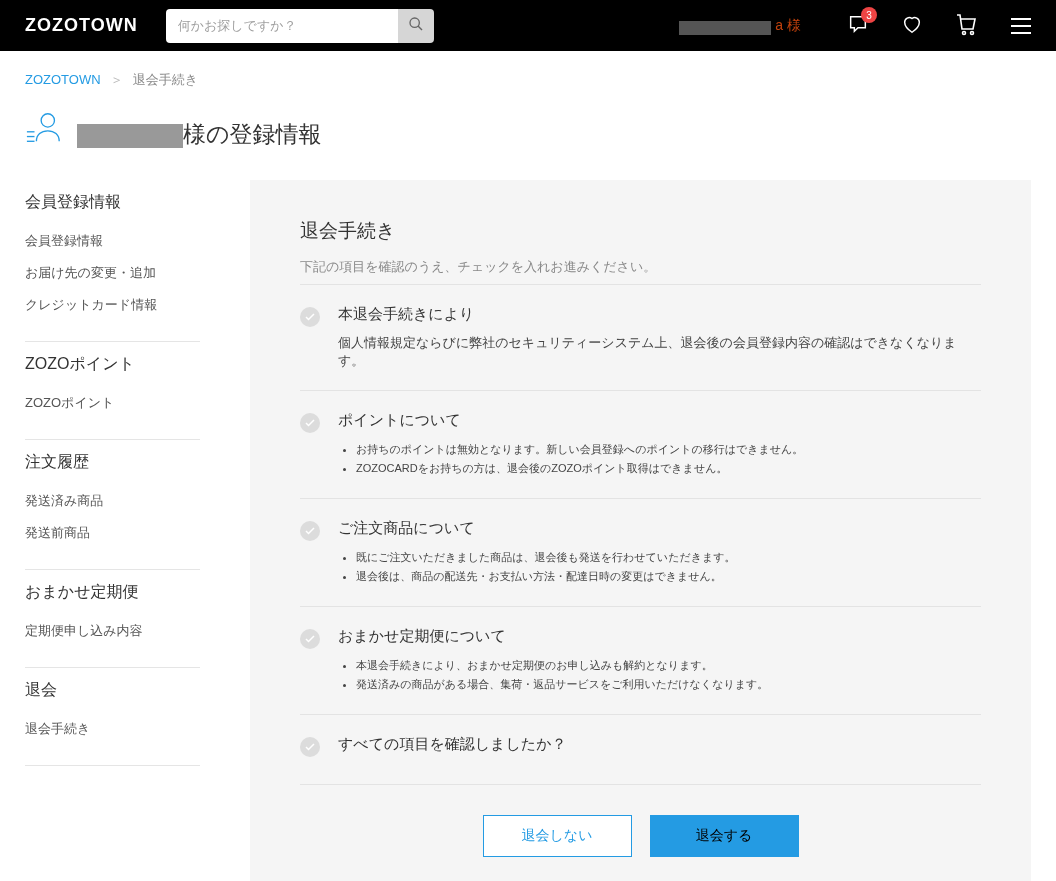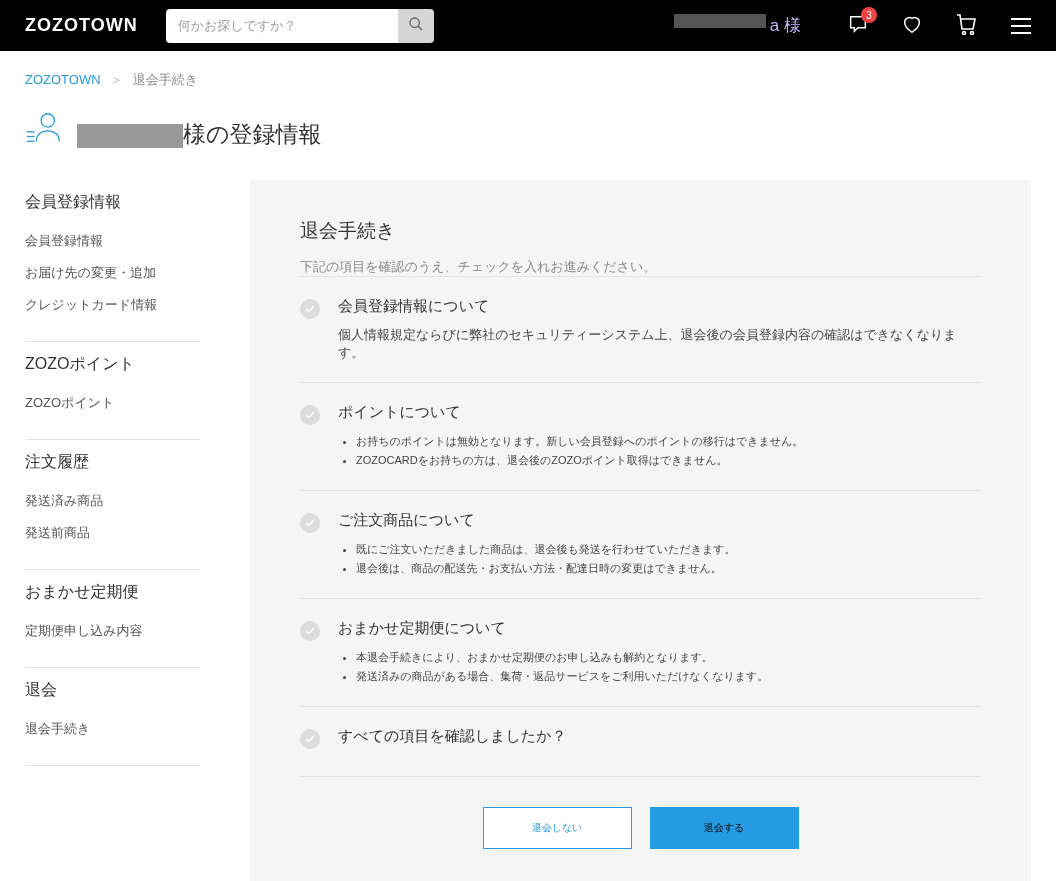--- a/index.html
+++ b/index.html
@@ -6,21 +6,21 @@
   body{font-family:"Hiragino Kaku Gothic ProN","Hiragino Sans",Meiryo,sans-serif;background:#fff;color:#333;font-size:14px}
   a{text-decoration:none;color:inherit}
   
   .gh{background:#000;height:51px;display:flex;align-items:center;padding:0 25px;gap:18px}
   .logo{color:#fff;font-weight:700;letter-spacing:1px;font-size:18px}
   .search-wrap{display:flex;margin-left:10px}
   .search-input{width:232px;height:34px;background:#fff;border:none;border-radius:4px 0 0 4px;padding:0 12px;font-size:13px;outline:none}
   .search-input::placeholder{color:#9e9e9e}
   .search-btn{width:36px;height:34px;background:#d6d6d6;border:none;border-radius:0 4px 4px 0;display:flex;align-items:center;justify-content:center;cursor:pointer}
   .spacer{flex:1}
-  .user-label{color:#c4b5fd;font-size:17px;display:flex;align-items:flex-start;gap:4px}
+  .user-label{color:#c2410c;font-size:14px;display:flex;align-items:flex-end;gap:4px}
   .user-label .mask{display:inline-block;width:92px;height:14px;background:#555}
   .hicons{display:flex;align-items:center;gap:32px;margin-left:28px}
   .hicon{position:relative;color:#fff;display:flex;align-items:center;justify-content:center;cursor:pointer}
   .badge{position:absolute;top:-6px;right:-8px;background:#e44;color:#fff;font-size:10px;min-width:16px;height:16px;border-radius:8px;display:flex;align-items:center;justify-content:center;padding:0 3px}
   .hamburger{display:flex;flex-direction:column;gap:5px}
   .hamburger span{display:block;width:20px;height:2px;background:#fff}
   
   .crumb{padding:20px 25px 12px;font-size:13px;color:#888}
   .crumb a{color:#249be3}
   .crumb .sep{margin:0 6px;color:#bbb}
@@ -31,31 +31,31 @@
   .page-title .mask{display:inline-block;width:106px;height:24px;background:#999;vertical-align:middle}
   
   .layout{display:flex;padding:0 25px;gap:50px}
   .side{width:175px;flex-shrink:0}
   .side-group{border-bottom:1px solid #e5e5e5;padding:12px 0 20px}
   .side-group h3{font-size:16px;font-weight:500;margin-bottom:12px}
   .side-group ul{list-style:none}
   .side-group li{font-size:13px;color:#555;padding:7px 0;cursor:pointer}
   .main{flex:1;background:#f5f5f5;padding:38px 50px}
   .main h2{font-size:19px;font-weight:500;margin-bottom:14px}
-  .lead{font-size:13px;color:#888;}
+  .lead{font-size:13px;color:#888;margin-bottom:8px}
   .item{border-top:1px solid #e3e3e3;padding:20px 0;display:flex;gap:18px}
   .item:last-of-type{border-bottom:1px solid #e3e3e3}
   .chk{width:20px;height:20px;border-radius:50%;background:#dcdcdc;flex-shrink:0;margin-top:2px;display:flex;align-items:center;justify-content:center}
   .item-body{flex:1}
   .item-title{font-size:15px;margin-bottom:10px}
   .item-text{font-size:13px;color:#444}
   .item-body ul{list-style:disc;padding-left:18px}
   .item-body li{font-size:11px;color:#444;padding:2px 0}
   .btns{display:flex;justify-content:center;gap:18px;margin-top:30px}
-  .btn{width:149px;height:42px;display:flex;align-items:center;justify-content:center;font-size:10px;cursor:pointer;border:none}
+  .btn{width:149px;height:42px;display:flex;align-items:center;justify-content:center;font-size:14px;cursor:pointer;border:none}
   .btn-cancel{background:#fff;border:1px solid #249be3;color:#249be3}
   .btn-primary{background:#249be3;color:#000000}
 </style>
 </head>
 <body>
 
 <header class="gh">
   <a class="logo">ZOZOTOWN</a>
   <div class="search-wrap">
     <input class="search-input" placeholder="何かお探しですか？" style="">
@@ -170,21 +170,21 @@
     <h2>退会手続き</h2>
     <p class="lead">下記の項目を確認のうえ、チェックを入れお進みください。</p>
     <div id="sections">
         <div class="item">
           <span class="chk">
             <svg width="12" height="12" viewBox="0 0 24 24" fill="none" stroke="#fff" stroke-width="3">
               <polyline points="4 12 9 17 20 6"></polyline>
             </svg>
           </span>
           <div class="item-body">
-            <div class="item-title">会員登録情報について</div>
+            <div class="item-title">本退会手続きにより</div>
             <div class="item-text">個人情報規定ならびに弊社のセキュリティーシステム上、退会後の会員登録内容の確認はできなくなります。</div>
           </div>
         </div>
         <div class="item">
           <span class="chk">
             <svg width="12" height="12" viewBox="0 0 24 24" fill="none" stroke="#fff" stroke-width="3">
               <polyline points="4 12 9 17 20 6"></polyline>
             </svg>
           </span>
           <div class="item-body">

